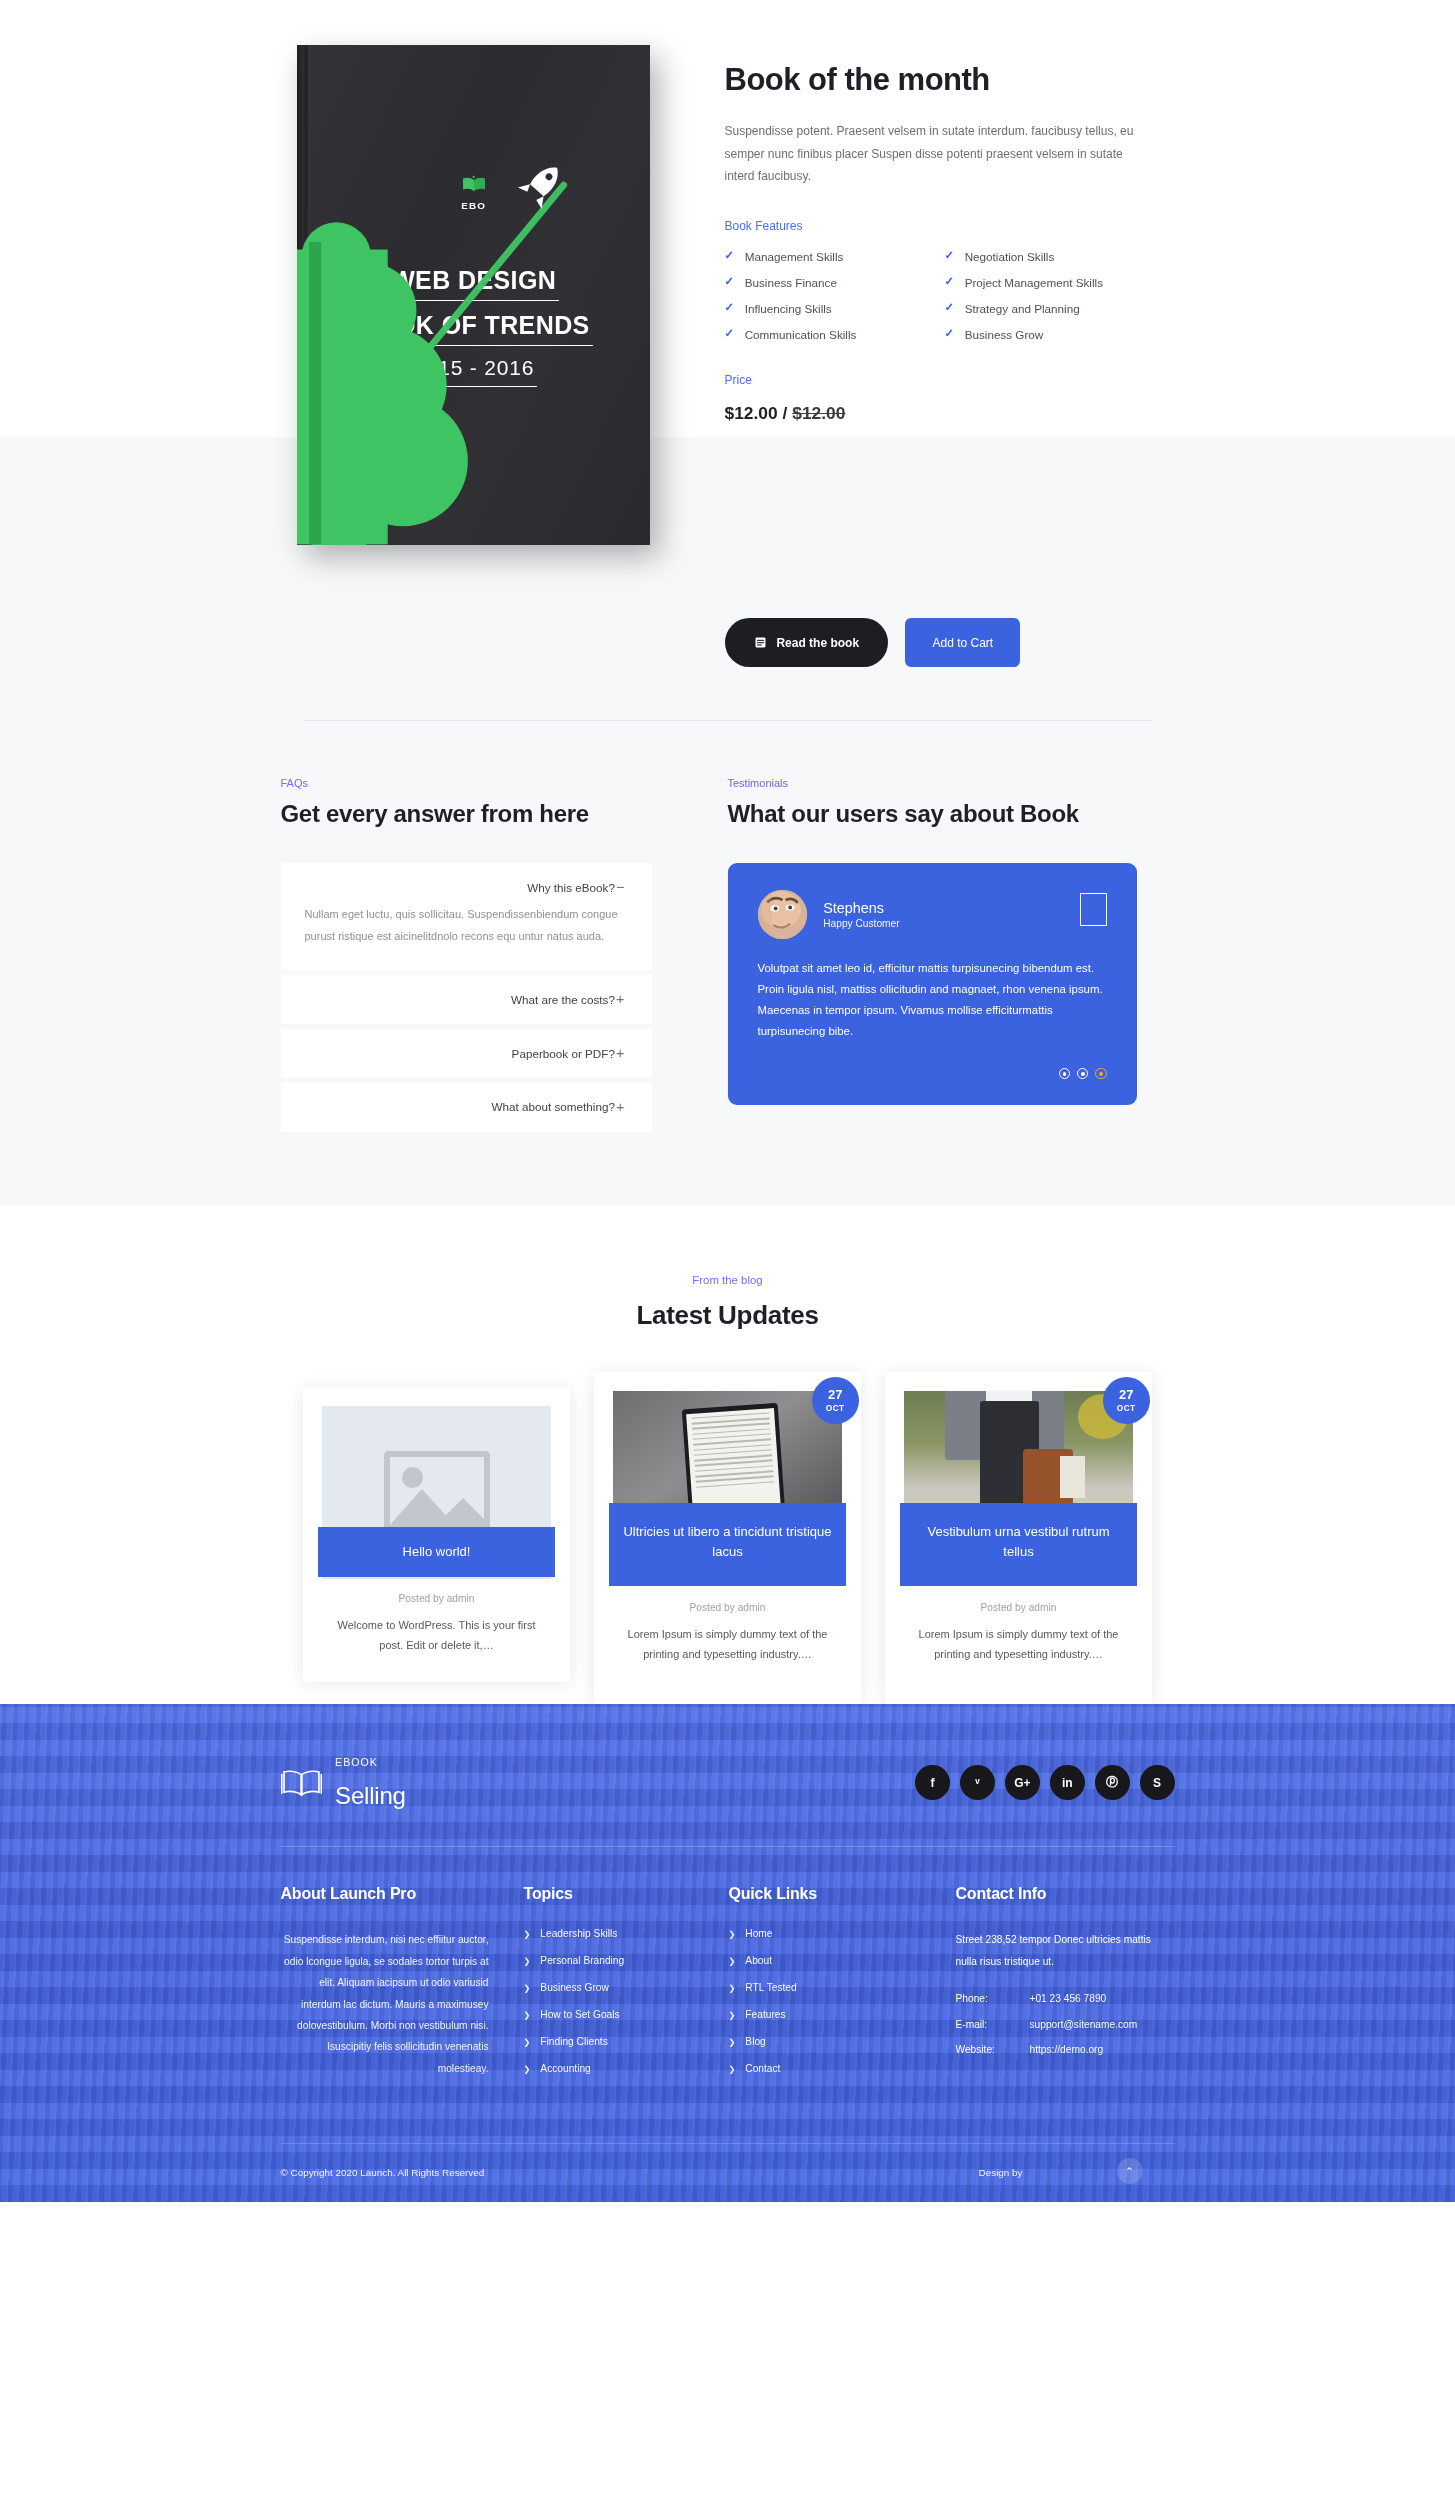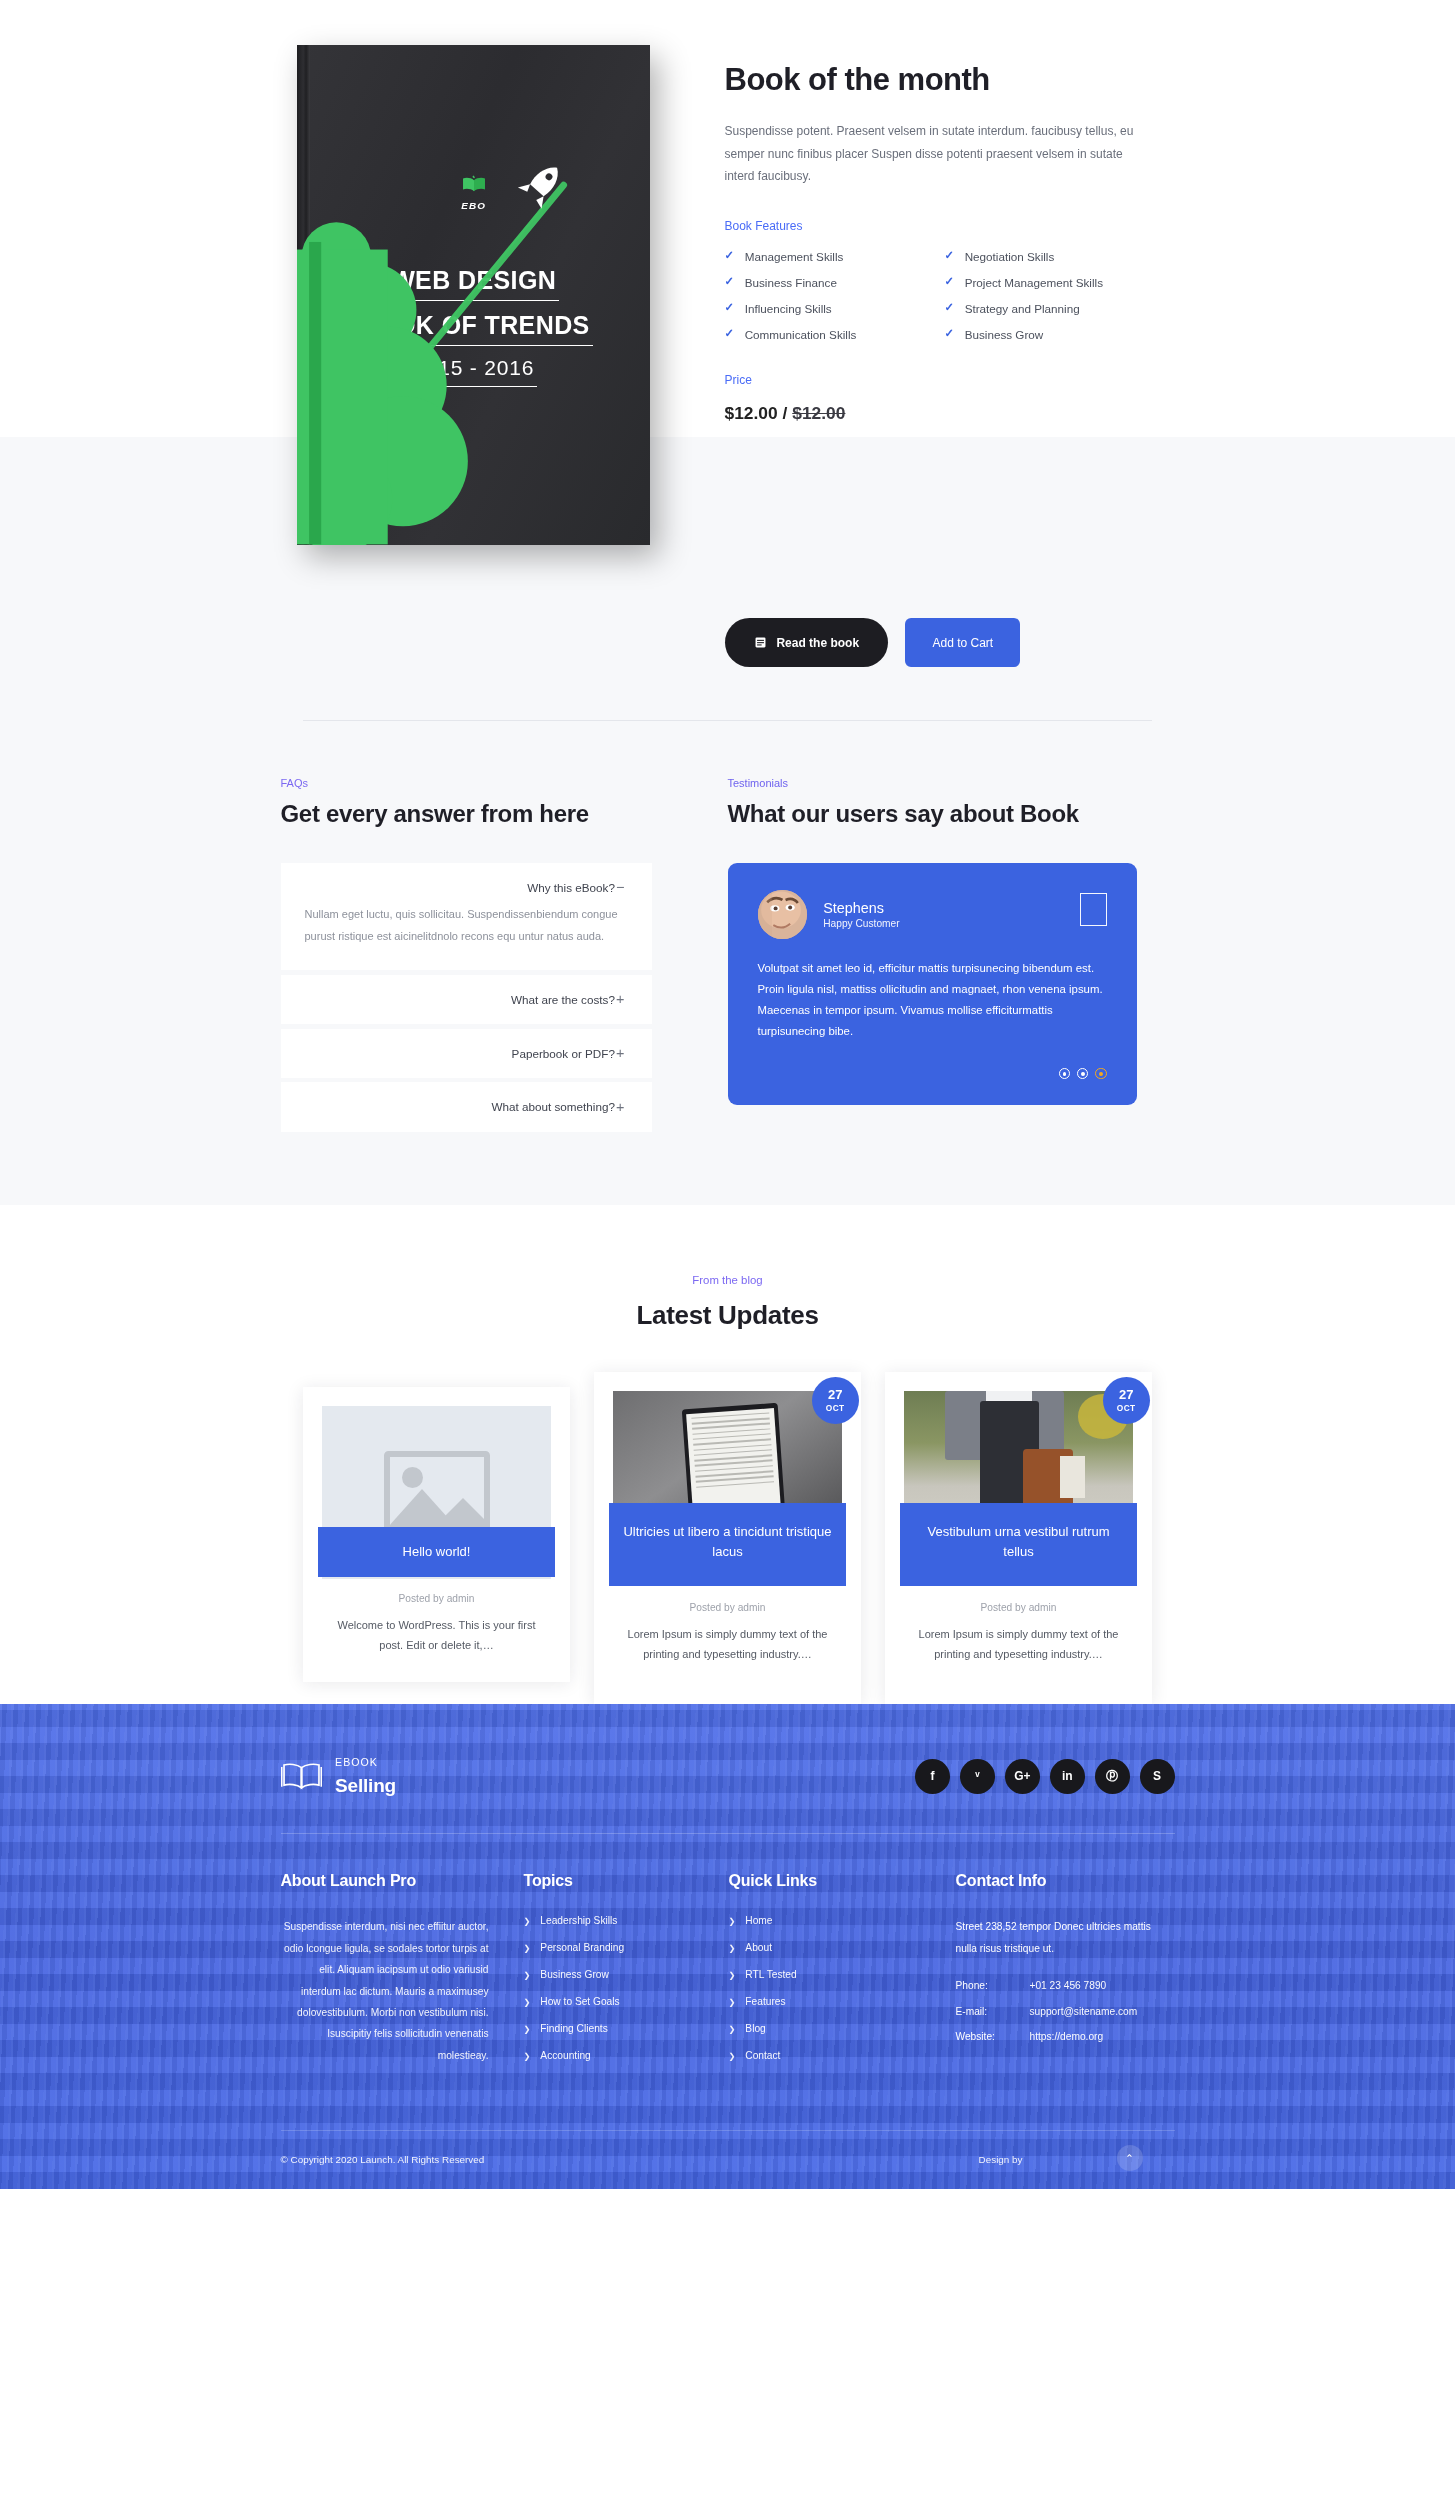--- a/index.html
+++ b/index.html
@@ -36,21 +36,20 @@
     position: absolute; left: 0; top: 0; width: 13px; height: 100%;
     background: linear-gradient(90deg,#1d1d20 0%, #2e2e32 48%, #202023 70%, #3a3a3e 100%);
   }
   .book-logo {
     position: absolute; left: 0; right: 0; top: 130px; text-align: center;
   }
   .book-logo .leafbook { display:block; margin: 0 auto 3.8px; }
   .book-logo .ebo {
     color:#fff; font-size: 9.9px; font-weight: 700; letter-spacing: 1.1px;
     font-family:"Liberation Sans", sans-serif;
-    font-style:italic;
   }
   .book-title-block { position: absolute; left: 0; right: 0; top: 221px; text-align: center; }
   .bt-line {
     color: #fff; font-weight: 700; font-size: 25px; letter-spacing: 0.4px;
     display:inline-block; border-bottom: 1.5px solid #fff; padding: 0 3px 5.3px;
     margin-bottom: 9.9px;
   }
   .bt-line.l2 { font-size: 25px; }
   .bt-line.l3 { font-size: 21px; font-weight: 400; letter-spacing: 0.8px; }
   .rocket-trail { position: absolute; left: 0; top: 0; pointer-events: none; }
@@ -219,21 +218,21 @@
     background:
       repeating-linear-gradient(92deg, rgba(255,255,255,.06) 0 2.3px, rgba(0,0,0,.05) 2.3px 6.8px, rgba(255,255,255,.03) 6.8px 11.4px),
       repeating-linear-gradient(0deg, rgba(0,0,0,.07) 0 16.7px, rgba(255,255,255,.05) 16.7px 33px),
       linear-gradient(180deg, #4e6ee9 0%, #4462e0 50%, #4566e6 100%);
     opacity: 1;
   }
   .footer-inner { position:relative; width: 894px; margin: 0 auto; padding: 52px 0 0; }
   .f-top { display:flex; align-items:center; justify-content:space-between; padding-bottom: 36px;}
   .f-logo { display:flex; align-items:center; gap: 13.6px; }
   .f-logo-text .small { font-size: 10.6px; letter-spacing: 1px; }
-  .f-logo-text .big { font-size: 19px; font-weight: 700; letter-spacing: -0.2px; margin-top: 7px;}
+  .f-logo-text .big { font-size: 24px; font-weight: 400; letter-spacing: -0.2px; margin-top: 14px;}
   .socials { display:flex; gap: 9.9px; }
   .soc {
     width: 35px; height: 35px; border-radius:50%; background:#18181c; color:#fff;
     display:flex; align-items:center; justify-content:center; font-size: 12px;
     font-weight:700; cursor:pointer;
   }
   .f-rule { height:0.8px; background: rgba(255,255,255,.22); }
   .f-cols { display:flex; padding: 39px 0 52px; }
   .f-col-about { width: 243px; padding-right: 35px; }
   .f-col-topics { width: 205px; }

